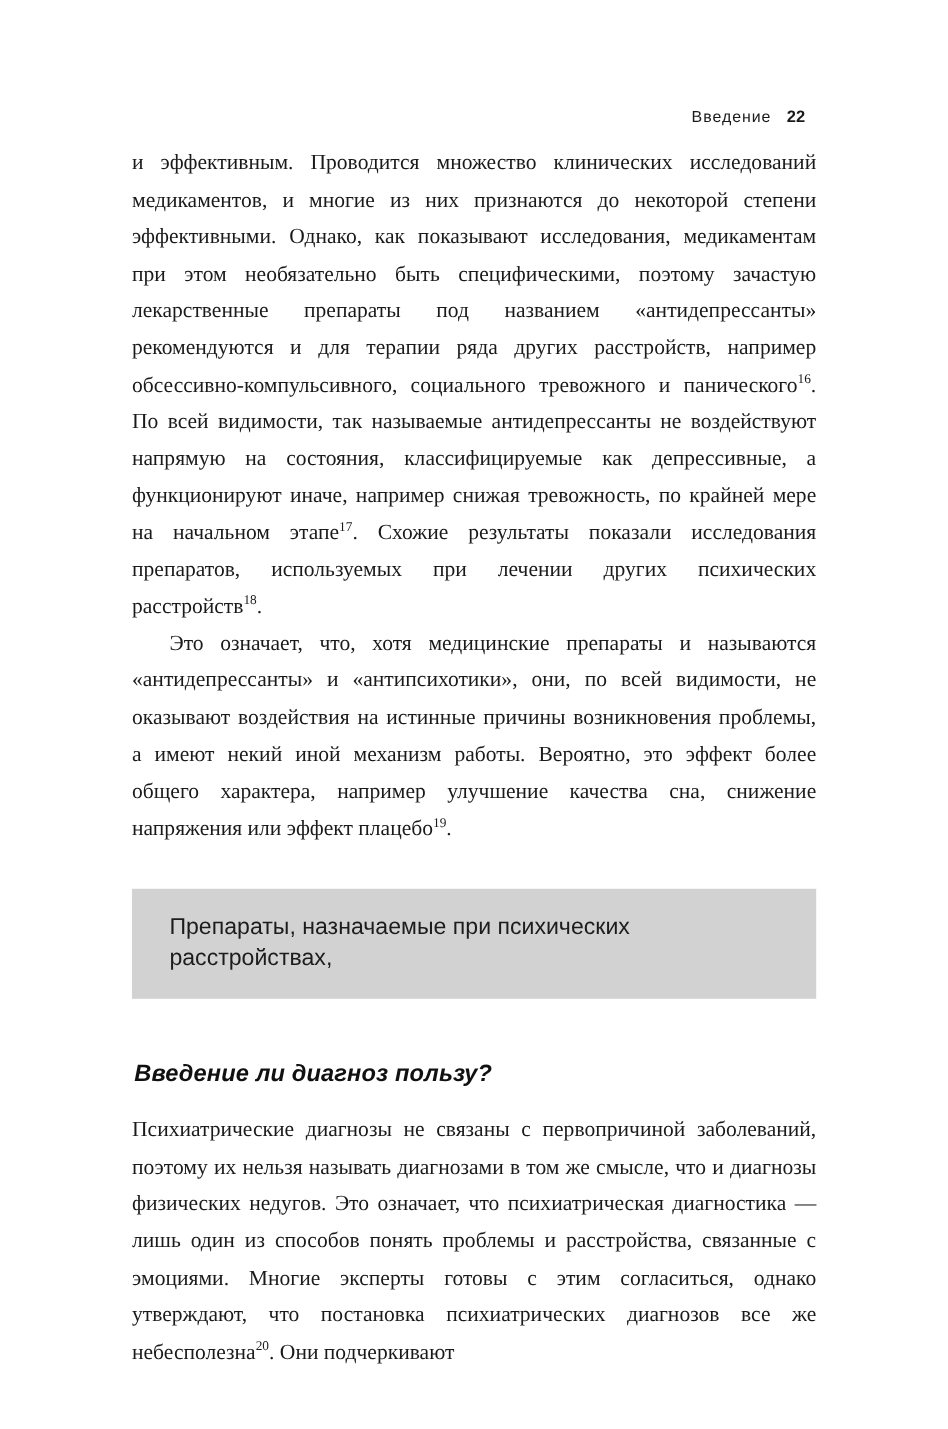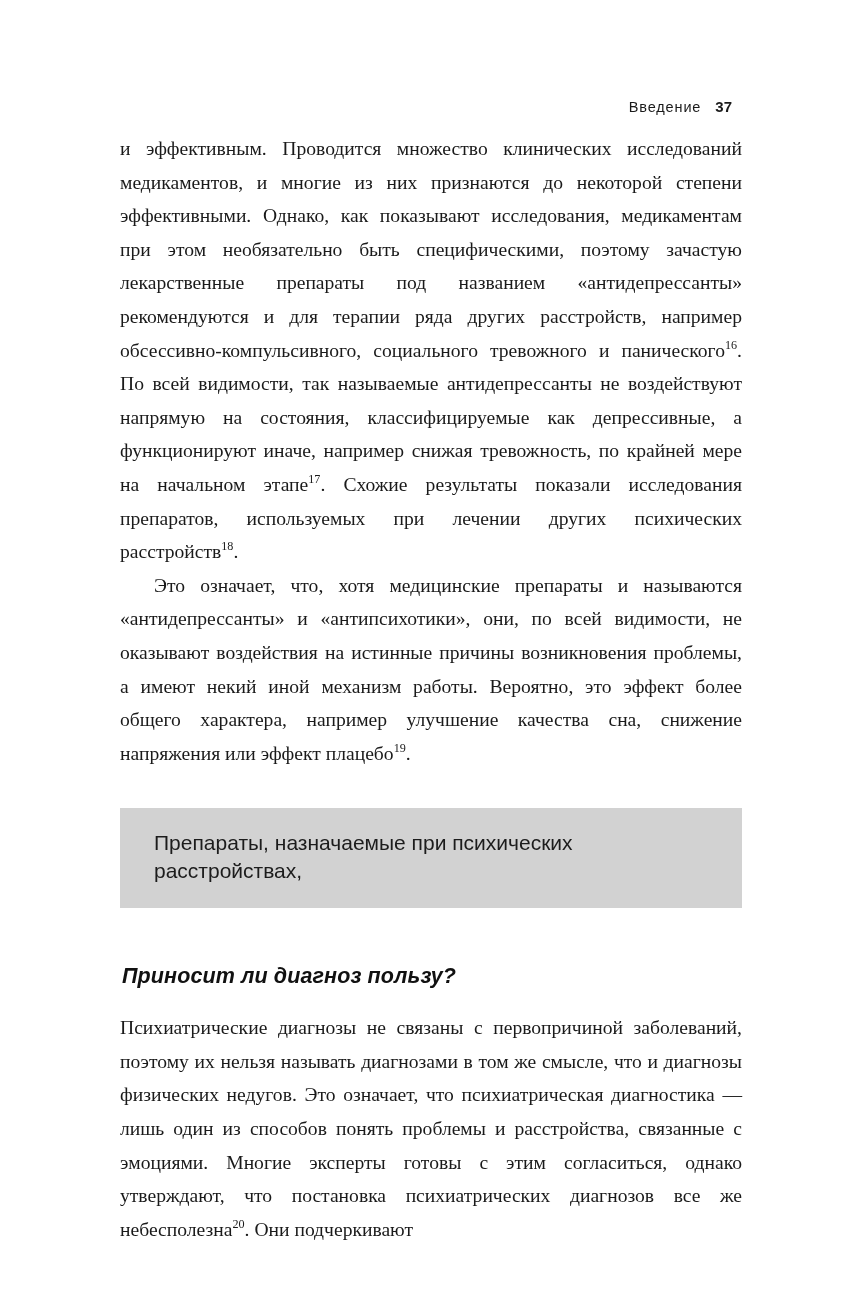--- a/index.html
+++ b/index.html
@@ -82,31 +82,31 @@
     padding-left: 2px;
   }
 </style>
 </head>
 <body>
 
 <div class="page">
 
   <div class="header">
     <span>Введение</span>
-    <span class="page-num">37</span>
+    <span class="page-num">22</span>
   </div>
 
   <div class="content">
 
     <p class="body"><span>и эффективным. Проводится множество клинических исследований медикаментов, и многие из них признаются до некоторой степени эффективными. Однако, как показывают исследования, медикаментам при этом необязательно быть специфическими, поэтому зачастую лекарственные препараты под названием «антидепрессанты» рекомендуются и для терапии ряда других расстройств, например обсессивно-компульсивного, социального тревожного и панического</span><sup>16</sup><span>. По всей видимости, так называемые антидепрессанты не воздействуют напрямую на состояния, классифицируемые как депрессивные, а функционируют иначе, например снижая тревожность, по крайней мере на начальном этапе</span><sup>17</sup><span>. Схожие результаты показали исследования препаратов, используемых при лечении других психических расстройств</span><sup>18</sup><span>.</span></p>
 
     <p class="body indent"><span>Это означает, что, хотя медицинские препараты и называются «антидепрессанты» и «антипсихотики», они, по всей видимости, не оказывают воздействия на истинные причины возникновения проблемы, а имеют некий иной механизм работы. Вероятно, это эффект более общего характера, например улучшение качества сна, снижение напряжения или эффект плацебо</span><sup>19</sup><span>.</span></p>
 
     <div class="callout">
       <span class="line1">Препараты, назначаемые при психических расстройствах,</span>
     </div>
 
-    <h2 class="section-title">Приносит ли диагноз пользу?</h2>
+    <h2 class="section-title">Введение ли диагноз пользу?</h2>
 
     <p class="body"><span>Психиатрические диагнозы не связаны с первопричиной заболеваний, поэтому их нельзя называть диагнозами в том же смысле, что и диагнозы физических недугов. Это означает, что психиатрическая диагностика — лишь один из способов понять проблемы и расстройства, связанные с эмоциями. Многие эксперты готовы с этим согласиться, однако утверждают, что постановка психиатрических диагнозов все же небесполезна</span><sup>20</sup><span>. Они подчеркивают</span></p>
 
   </div>
 </div>
 
 </body></html>

